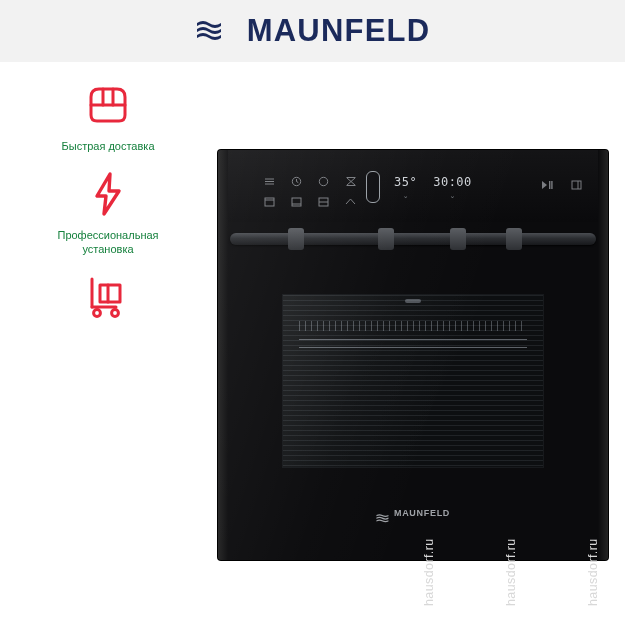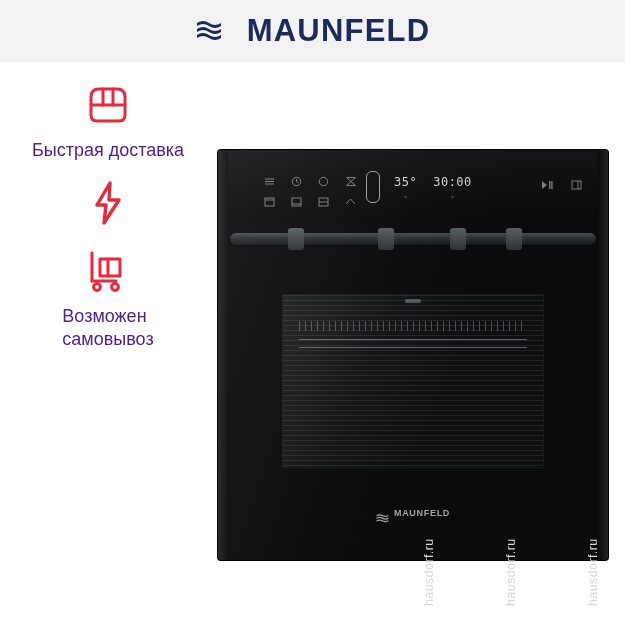--- a/index.html
+++ b/index.html
@@ -67,22 +67,23 @@
     margin-bottom: 14px;
   }
   .feature-icon {
     height: 54px;
     display: flex;
     align-items: center;
     justify-content: center;
   }
   .feature-label {
     margin-top: 7px;
-    font-size: 18px;
-    color: #4c1d95;
+    text-align: center;
+    font-size: 11px;
+    color: #15803d;
     line-height: 1.28;
     white-space: pre-line;
   }
 
   
   .oven {
     position: absolute;
     left: 218px;
     top: 150px;
     width: 390px;
@@ -329,38 +330,38 @@
       </div>
       <div class="feature-label">Быстрая доставка</div>
     </div>
 
     <div class="feature">
       <div class="feature-icon">
         <svg width="40" height="48" viewBox="0 0 40 48">
           <path d="M22 4 L9 26 h9 L16 44 L31 21 h-10 z" fill="none" stroke="#e8283c" stroke-width="3.4" stroke-linejoin="round"></path>
         </svg>
       </div>
+      <div class="feature-label">Профессиональная
+установка</div>
     </div>
 
 
     <div class="feature">
       <div class="feature-icon">
         <svg width="52" height="48" viewBox="0 0 52 48">
           <g fill="none" stroke="#e8283c" stroke-width="3" stroke-linejoin="round" stroke-linecap="round">
             <path d="M10 6 V34"></path>
             <path d="M10 34 h24"></path>
             <rect x="18" y="12" width="20" height="17"></rect>
             <circle cx="15" cy="40" r="3.4"></circle>
             <circle cx="33" cy="40" r="3.4"></circle>
             <line x1="26" y1="12" x2="26" y2="29"></line>
           </g>
         </svg>
       </div>
-      <div class="feature-label">Возможен
-самовывоз</div>
     </div>
 
   </div>
 
   <div class="oven">
     <div class="oven-edge-left"></div>
     <div class="oven-edge-right"></div>
 
     <div class="panel">
 

